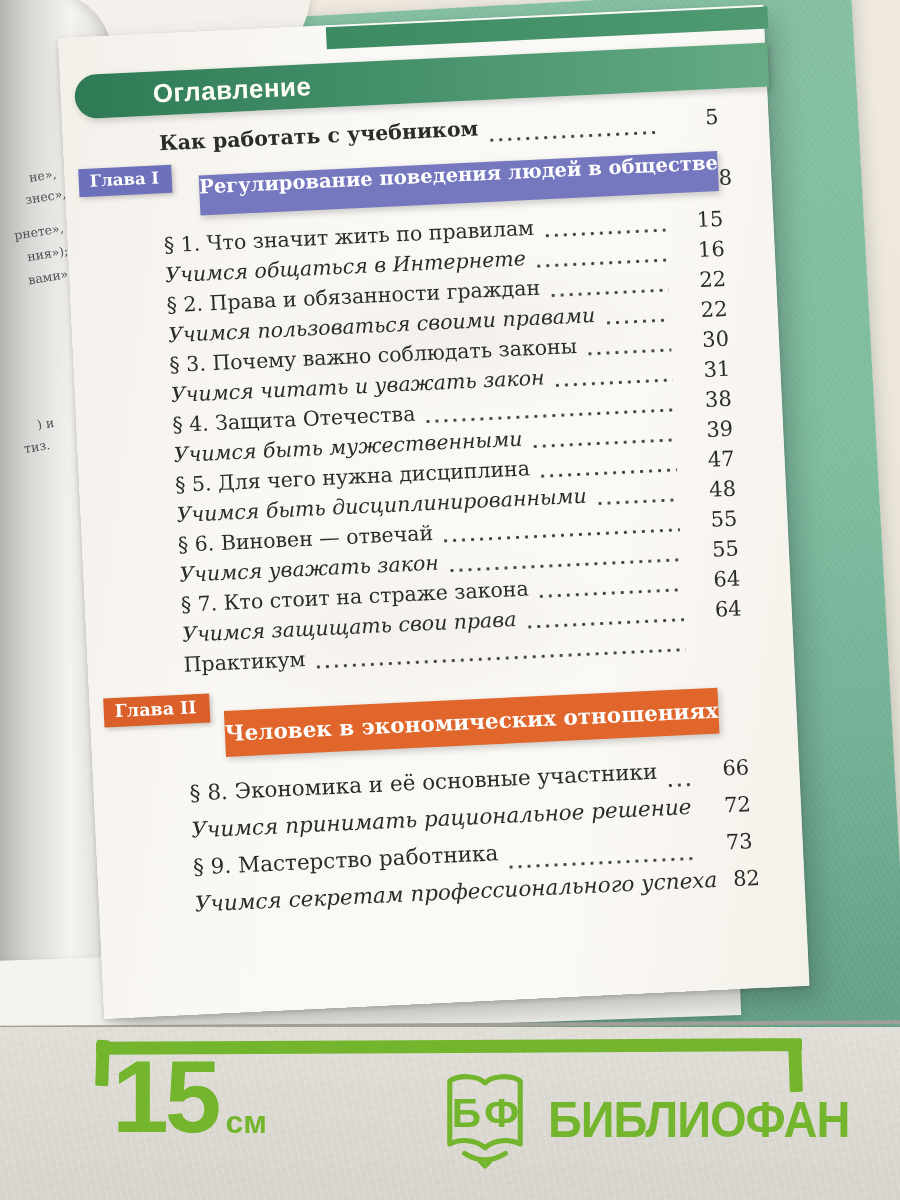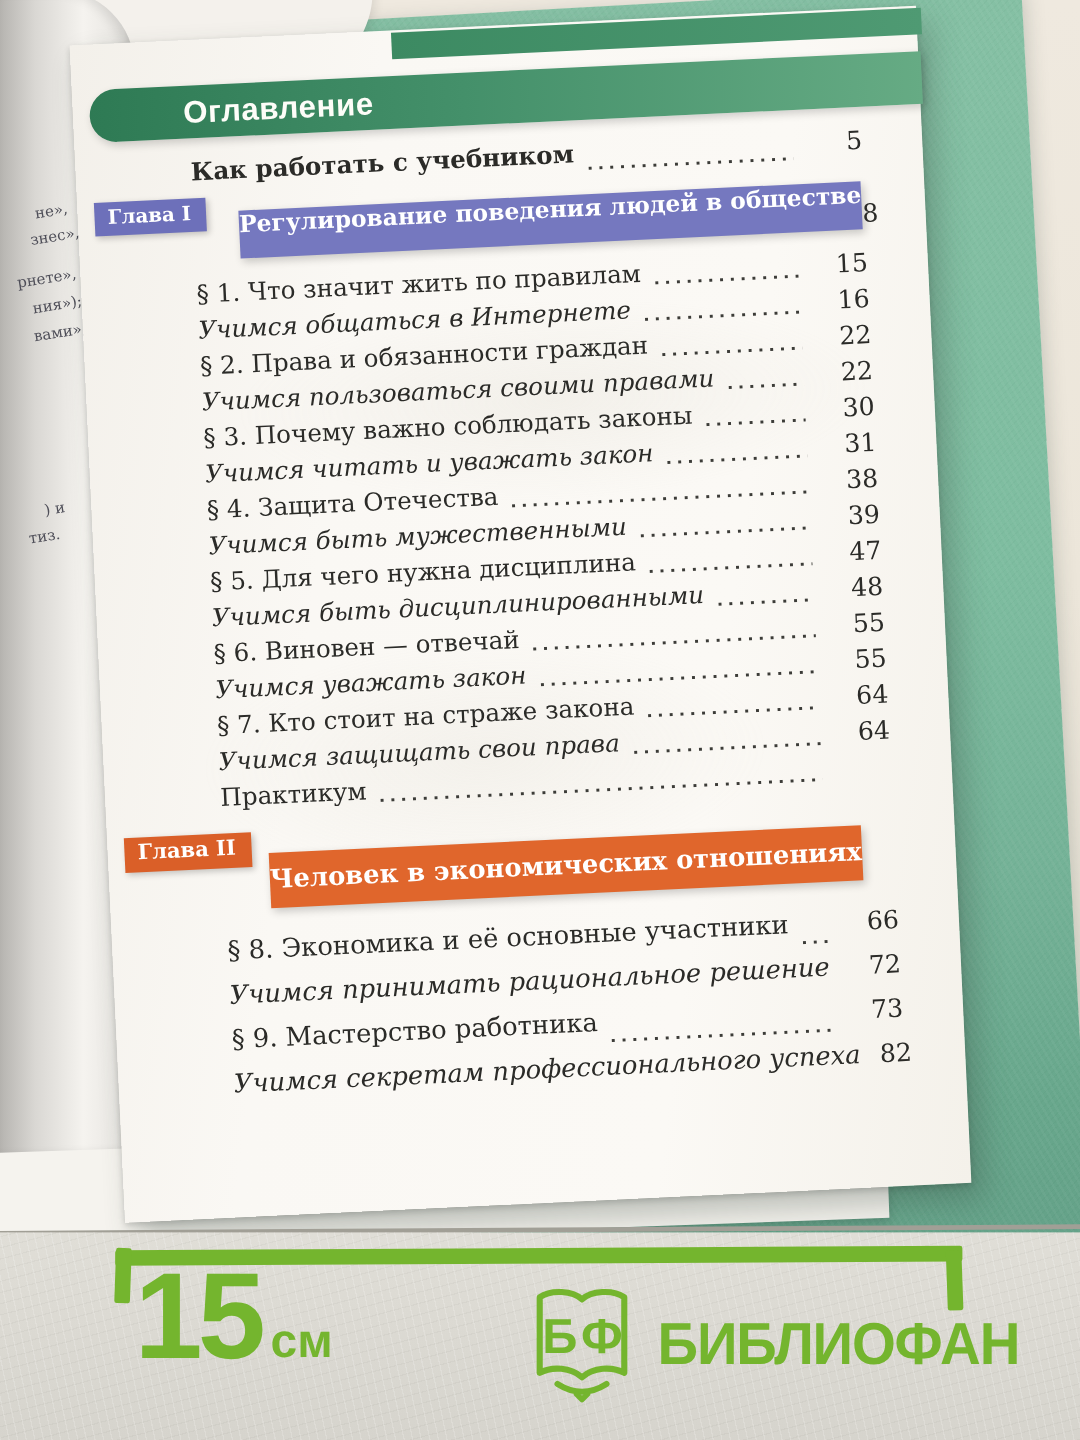--- a/index.html
+++ b/index.html
@@ -67,21 +67,21 @@
   
   .ruler{position:absolute;left:0;top:1030px;width:900px;height:170px;color:#74b52e;}
   .bar{position:absolute;left:96px;top:10px;width:706px;height:13px;background:#74b52e;border-radius:2px;
        transform:rotate(-.3deg);}
   .tick{position:absolute;width:13px;background:#74b52e;border-radius:2px;}
   .tickL{left:96px;top:10px;height:46px;transform:rotate(2deg);}
   .tickR{left:789px;top:12px;height:50px;transform:rotate(-2deg);}
   .len{position:absolute;left:112px;top:26px;display:flex;align-items:flex-end;
        font-family:"Liberation Sans",sans-serif;font-weight:bold;color:#74b52e;}
   .len .val{font-size:102px;line-height:.82;letter-spacing:-4px;}
-  .len .unit{font-size:40px;line-height:1;margin:0 0 2px 8px;}
+  .len .unit{font-size:32px;line-height:1;margin:0 0 2px 8px;}
   .brand{position:absolute;left:438px;top:38px;display:flex;align-items:center;gap:16px;}
   .brand svg{display:block;}
   .brand .name{font:bold 47px "Liberation Sans",sans-serif;color:#74b52e;letter-spacing:-1px;
        transform:scaleY(1.05);white-space:nowrap;}
 </style>
 </head>
 <body>
 
 <div id="scene">
 

